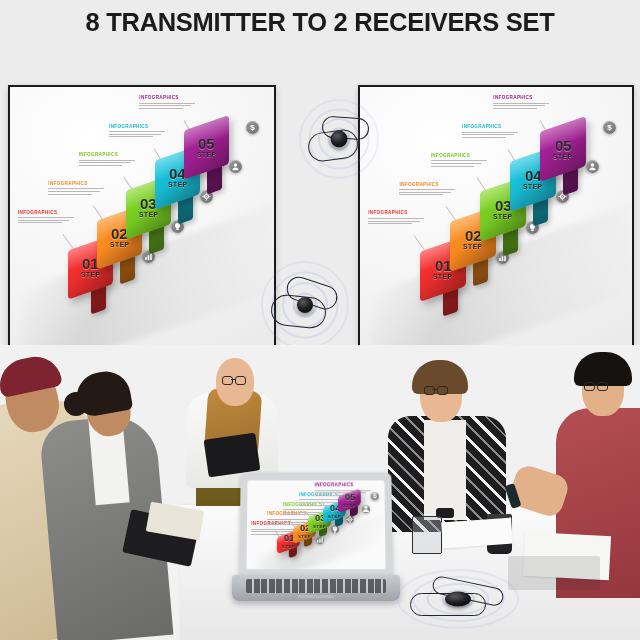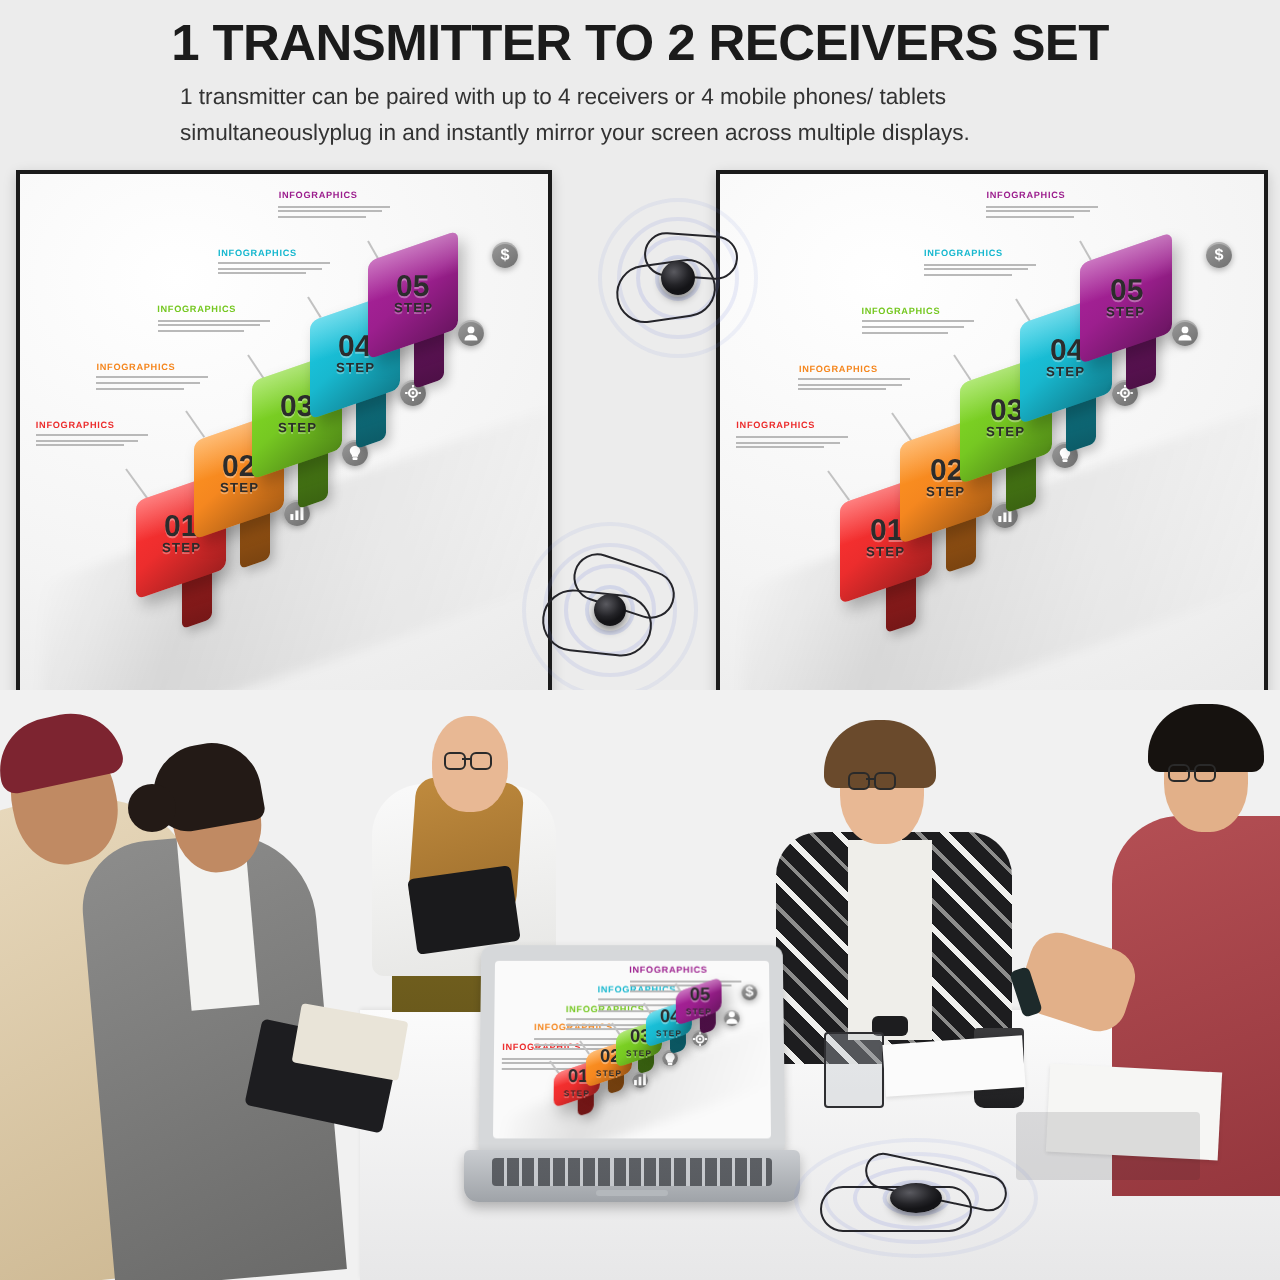--- a/index.html
+++ b/index.html
@@ -153,25 +153,21 @@
   .paper{position:absolute;background:#fbfbfb;box-shadow:0 1px 2px rgba(0,0,0,.1);}
   .phone{position:absolute;background:#1d2a2b;border-radius:3px;}
   .notebook{position:absolute;background:#1c1c1e;border-radius:2px;}
 </style>
 </head>
 <body>
 
 <div class="stage">
 
   <div class="header">
-    <div class="title">1 TRANSMITTER TO 2 RECEIVERS SET</div>
-    <div class="subtitle">
-      <div>1 transmitter can be paired with up to 4 receivers or 4 mobile phones/ tablets</div>
-      <div>simultaneouslyplug in and instantly mirror your screen across multiple displays.</div>
-    </div>
+    <div class="title">8 TRANSMITTER TO 2 RECEIVERS SET</div>
   </div>
 
   <div class="panel panel-left">
     <div class="panel-inner">
       <div class="info">
           <div class="diag-shadow"></div>
           <div class="tail" style="left:30.5%;top:72.5%;width:5.5%;height:14%;
              background:linear-gradient(180deg,#a01f1f,#761717);"></div>
           <div class="cap" style="left:3%;top:47.5%;">
         <div class="cap-t" style="color:#ec2d2d;">INFOGRAPHICS</div>

